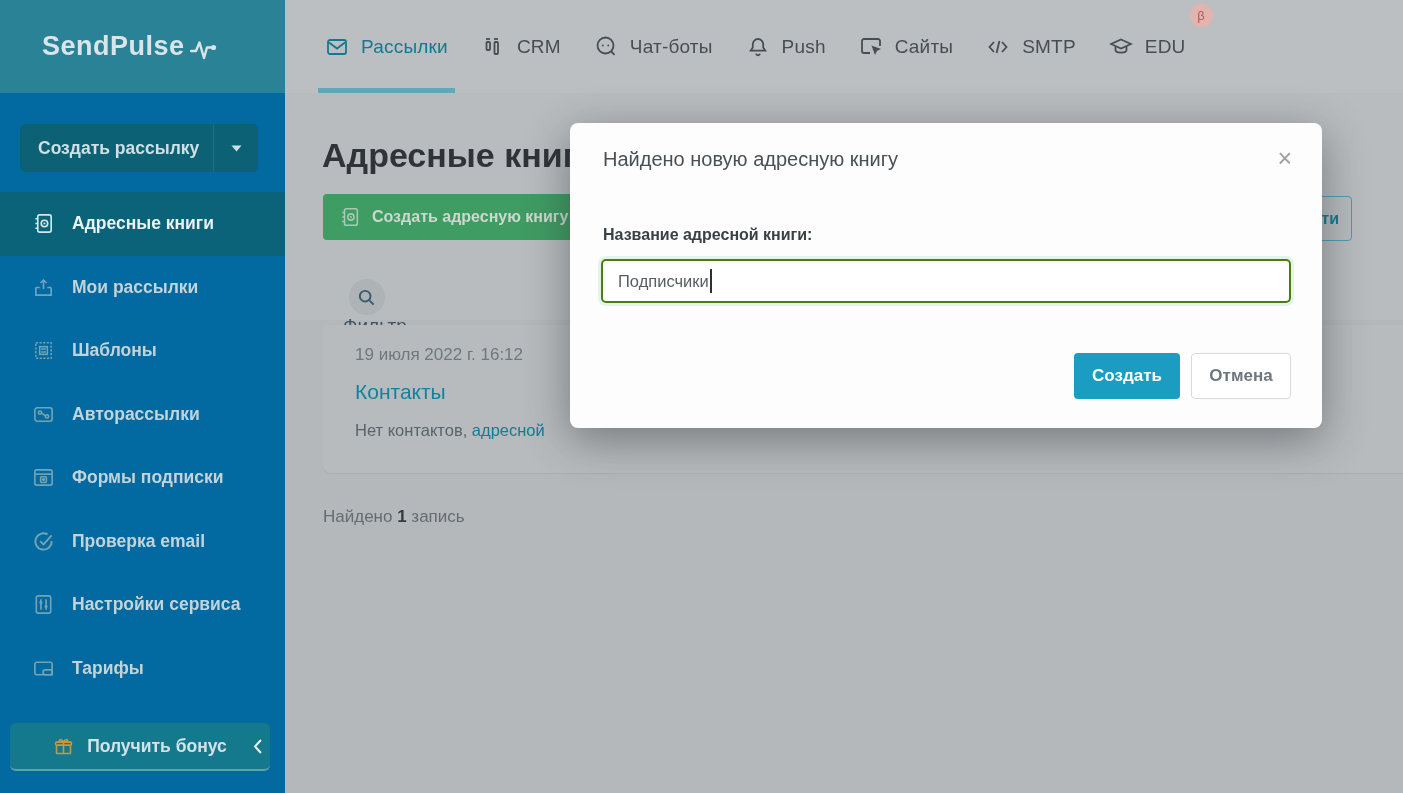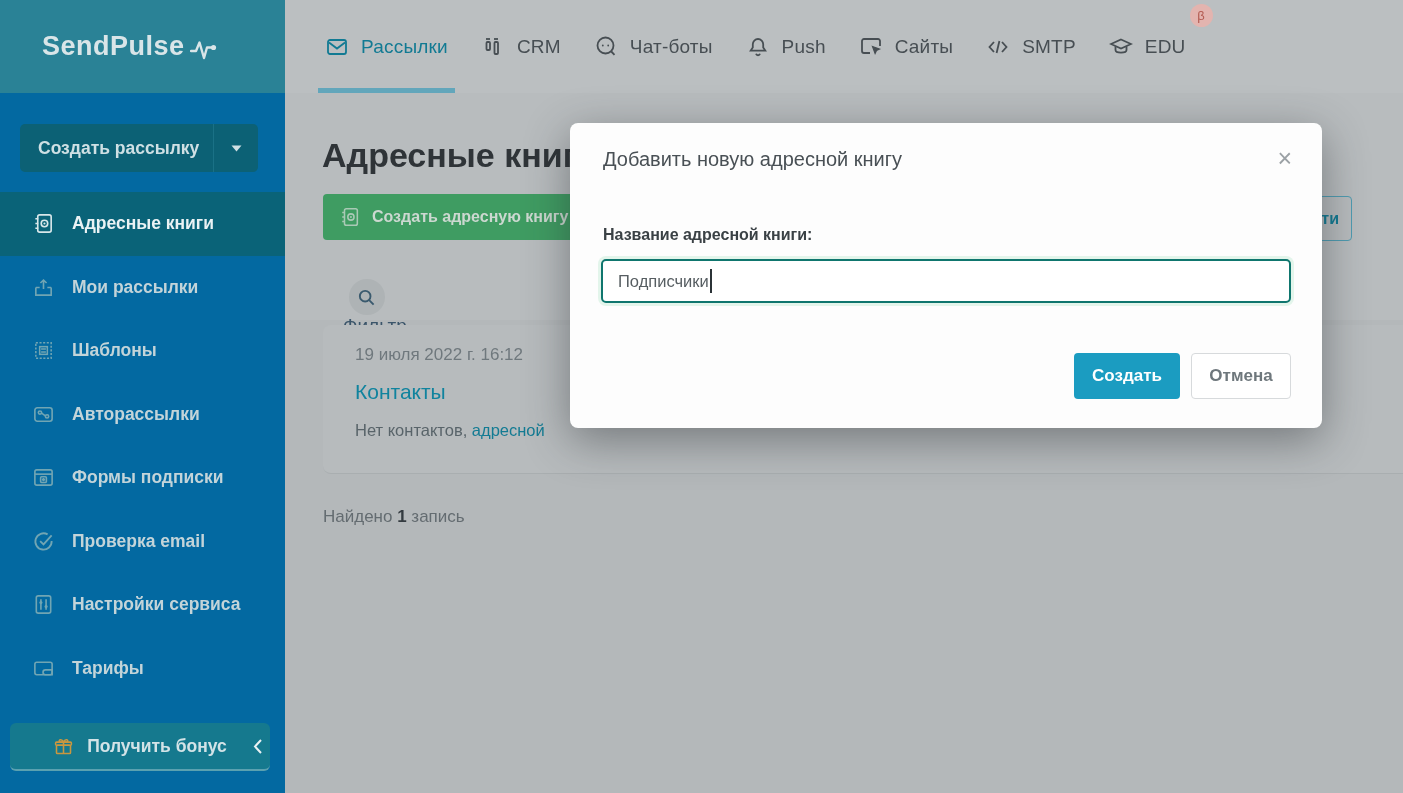--- a/index.html
+++ b/index.html
@@ -114,21 +114,21 @@
   .modal {
     position:absolute; left:570px; top:123px; width:752px; height:305px; background:#fdfdfd;
     border-radius:8px; box-shadow:0 12px 45px rgba(35,40,45,.45); z-index:20;
   }
   .modal .mel { position:absolute; }
   .modal-title { left:33px; top:25px; font-size:20px; color:#495055; white-space:nowrap; }
   .modal-close { right:26px; top:21px; font-size:25px; color:#9ba1a5; line-height:1; cursor:pointer; padding:2px 4px; }
   .modal-label { left:33px; top:103px; font-size:16px; font-weight:700; color:#3a4145; }
   .textbox {
     left:31px; top:136px; width:690px; height:44px; background:#fff;
-    border:2px solid #0f766e; border-radius:5px; box-shadow:0 0 0 3px rgba(71,200,124,.14);
+    border:2px solid #4d7c0f; border-radius:5px; box-shadow:0 0 0 3px rgba(71,200,124,.14);
     display:flex; align-items:center; padding-left:15px; box-sizing:border-box;
     font-size:16.5px; color:#575e62; cursor:text;
   }
   .caret-bar { width:2px; height:24px; background:#2b3236; margin-left:1px; }
   .btn { border:none; border-radius:4px; font-family:"Liberation Sans", sans-serif; cursor:pointer;font-weight:bold; }
   .modal-create { left:504px; top:230px; width:106px; height:46px; background:#1b9cc1; color:#fff; font-weight:700; font-size:17px; }
   .modal-cancel { left:621px; top:230px; width:100px; height:46px; background:#fff; border:1px solid #d7dadc; color:#6e777c; font-size:17px; }
 </style>
 </head>
 <body>
@@ -343,21 +343,21 @@
       <span>Получить бонус</span>
       <span class="bonus-chevron">
         <svg viewBox="0 0 12 17" fill="none" stroke="currentColor" stroke-width="2">
             <polyline points="9,2 3,8.5 9,15"></polyline>
           </svg>
       </span>
     </div>
   </aside>
 
   <div class="modal">
-    <div class="mel modal-title">Добавить новую адресной книгу</div>
+    <div class="mel modal-title">Найдено новую адресную книгу</div>
     <div class="mel modal-close">×</div>
     <div class="mel modal-label">Название адресной книги:</div>
     <div class="mel textbox" role="textbox">
       <span>Подписчики</span>
       <span class="caret-bar"></span>
     </div>
     <button class="mel btn modal-create">Создать</button>
     <button class="mel btn modal-cancel">Отмена</button>
   </div>
 

